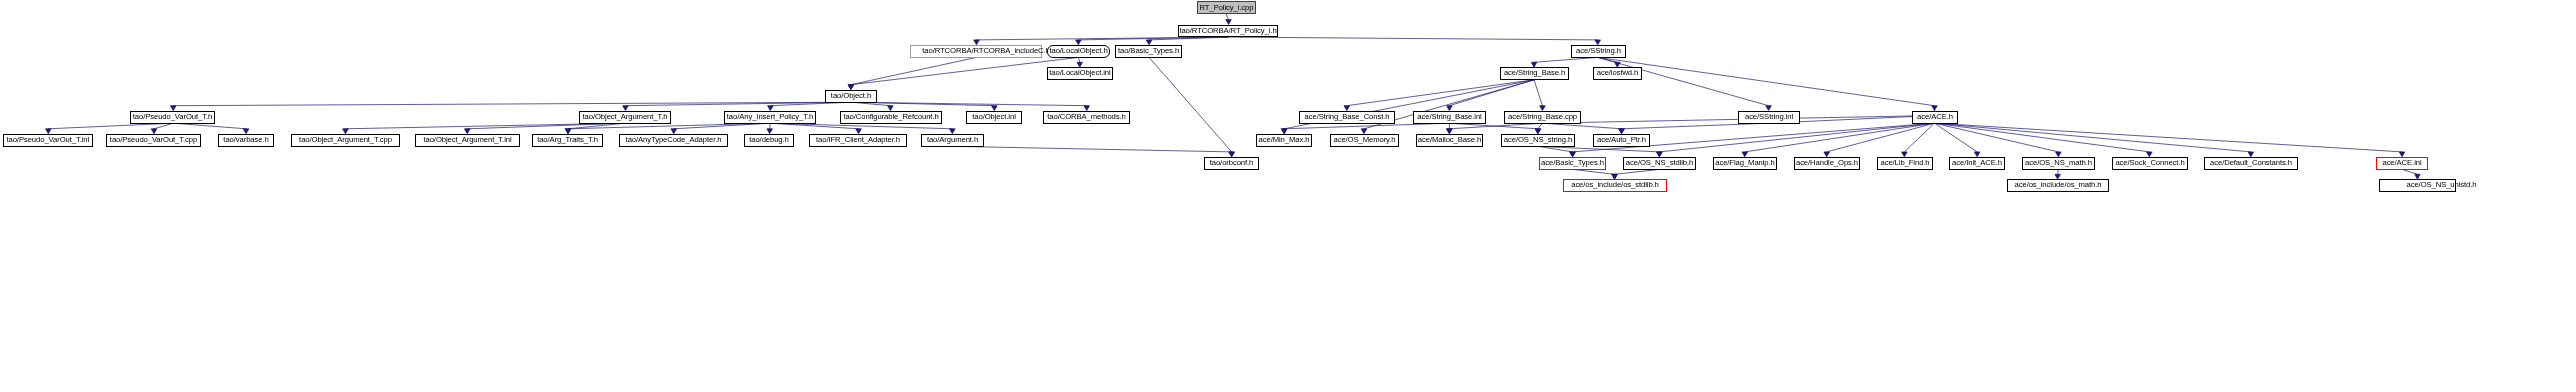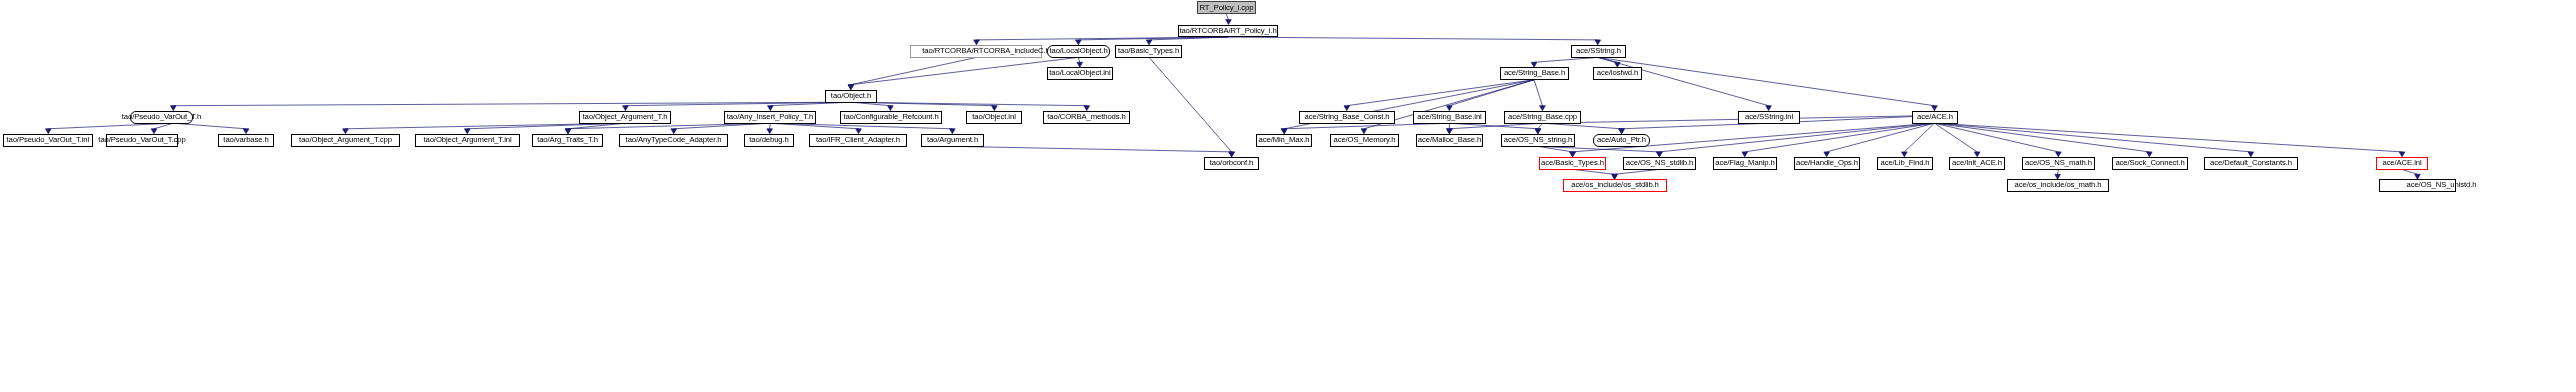--- a/index.html
+++ b/index.html
@@ -169,21 +169,21 @@
       </div>
       <div class="node" style="left: 1500px; top: 67px; width: 69px; height: 12.6px;">
         <span>ace/String_Base.h</span>
       </div>
       <div class="node" style="left: 1593px; top: 67px; width: 49px; height: 12.6px;">
         <span>ace/iosfwd.h</span>
       </div>
       <div class="node" style="left: 825px; top: 90px; width: 52px; height: 12.6px;">
         <span>tao/Object.h</span>
       </div>
-      <div class="node" style="left: 130px; top: 111px; width: 63px; height: 12.6px; border-radius: 6px;">
+      <div class="node" style="left: 130px; top: 111px; width: 85px; height: 12.6px;">
         <span>tao/Pseudo_VarOut_T.h</span>
       </div>
       <div class="node" style="left: 579px; top: 111px; width: 92px; height: 12.6px;">
         <span>tao/Object_Argument_T.h</span>
       </div>
       <div class="node" style="left: 724px; top: 111px; width: 92px; height: 12.6px;">
         <span>tao/Any_Insert_Policy_T.h</span>
       </div>
       <div class="node" style="left: 840px; top: 111px; width: 102px; height: 12.6px;">
         <span>tao/Configurable_Refcount.h</span>
@@ -202,21 +202,21 @@
       </div>
       <div class="node" style="left: 1504px; top: 111px; width: 77px; height: 12.6px;">
         <span>ace/String_Base.cpp</span>
       </div>
       <div class="node" style="left: 1738px; top: 111px; width: 62px; height: 12.6px;">
         <span>ace/SString.inl</span>
       </div>
       <div class="node" style="left: 2.8px; top: 134px; width: 90px; height: 12.6px;">
         <span>tao/Pseudo_VarOut_T.inl</span>
       </div>
-      <div class="node" style="left: 106px; top: 134px; width: 72px; height: 12.6px;">
+      <div class="node" style="left: 106px; top: 134px; width: 95px; height: 12.6px;">
         <span>tao/Pseudo_VarOut_T.cpp</span>
       </div>
       <div class="node" style="left: 218px; top: 134px; width: 56px; height: 12.6px;">
         <span>tao/varbase.h</span>
       </div>
       <div class="node" style="left: 291px; top: 134px; width: 109px; height: 12.6px;">
         <span>tao/Object_Argument_T.cpp</span>
       </div>
       <div class="node" style="left: 415px; top: 134px; width: 105px; height: 12.6px;">
         <span>tao/Object_Argument_T.inl</span>
@@ -241,21 +241,21 @@
       </div>
       <div class="node" style="left: 1330px; top: 134px; width: 69px; height: 12.6px;">
         <span>ace/OS_Memory.h</span>
       </div>
       <div class="node" style="left: 1416px; top: 134px; width: 67px; height: 12.6px;">
         <span>ace/Malloc_Base.h</span>
       </div>
       <div class="node" style="left: 1501px; top: 134px; width: 74px; height: 12.6px;">
         <span>ace/OS_NS_string.h</span>
       </div>
-      <div class="node" style="left: 1593px; top: 134px; width: 57px; height: 12.6px; border-radius: 6px;">
+      <div class="node" style="left: 1593px; top: 134px; width: 57px; height: 12.6px;">
         <span>ace/Auto_Ptr.h</span>
       </div>
       <div class="node" style="left: 1912px; top: 111px; width: 46px; height: 12.6px;">
         <span>ace/ACE.h</span>
       </div>
       <div class="node" style="left: 1204px; top: 157px; width: 55px; height: 12.6px;">
         <span>tao/orbconf.h</span>
       </div>
       <div class="node red" style="left: 1539px; top: 157px; width: 67px; height: 12.6px;">
         <span>ace/Basic_Types.h</span>

